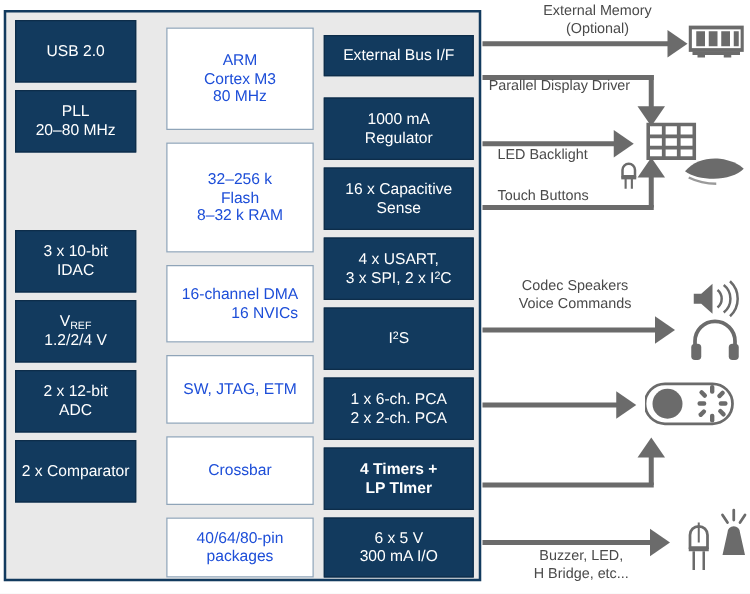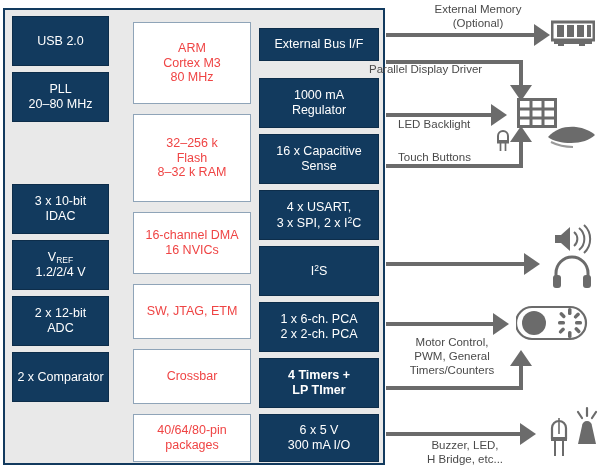--- a/index.html
+++ b/index.html
@@ -34,21 +34,21 @@
     line-height:1.18;
   }
   .blk-dark{
     background:#123a5e;
     color:#ffffff;
     border:1px solid #0d2d4a;
     font-size:12.5px;
   }
   .blk-light{
     background:#ffffff;
-    color:#ef4444;
+    color:#1d4ed8;
     border:1px solid #8fa4b8;
     font-size:12.5px;
   }
   .blk span{display:block;padding:0 3px;}
   sub{font-size:8.5px;vertical-align:-0.22em;}
   sup{font-size:8.5px;vertical-align:0.42em;}
 
   
   .ext-label{
     position:absolute;
@@ -125,21 +125,21 @@
           <span style="white-space:pre-line;">ARM
 Cortex M3
 80 MHz</span>
         </div>
       <div class="blk blk-light" style="top:98px;height:88px;">
           <span style="white-space:pre-line;">32–256 k
 Flash
 8–32 k RAM</span>
         </div>
       <div class="blk blk-light" style="top:196px;height:62px;">
-          <span style="white-space:pre-line;">16-channel DMA
+          <span style="white-space:pre-line;text-align:right;">16-channel DMA
 16 NVICs</span>
         </div>
       <div class="blk blk-light" style="top:268px;height:55px;">
           <span>SW, JTAG, ETM</span>
         </div>
       <div class="blk blk-light" style="top:333px;height:55px;">
           <span>Crossbar</span>
         </div>
       <div class="blk blk-light" style="top:398px;height:48px;">
           <span style="white-space:pre-line;">40/64/80-pin
@@ -191,21 +191,21 @@
     <rect x="26" y="5" width="7" height="12" fill="#6b6b6b"></rect>
     <rect x="36" y="5" width="4" height="12" fill="#6b6b6b"></rect>
     <rect x="3" y="21" width="38" height="3" fill="#6b6b6b"></rect>
     <rect x="7" y="24" width="6" height="2" fill="#6b6b6b"></rect>
     <rect x="28" y="24" width="6" height="2" fill="#6b6b6b"></rect>
   </svg>
 
   <div class="arrow-line-h" style="left:386px;top:60px;width:137px;"></div>
   <div class="arrow-line-v" style="left:519px;top:60px;height:27px;"></div>
   <div class="head-d" style="left:510px;top:85px;"></div>
-  <div class="ext-label" style="left:369px;top:62px;width:120px;text-align:left;">Parallel Display Driver</div>
+  <div class="ext-label" style="left:391px;top:62px;width:120px;text-align:left;">Parallel Display Driver</div>
 
   <div class="arrow-line-h" style="left:386px;top:113px;width:107px;"></div>
   <div class="head-r" style="left:491px;top:104px;"></div>
   <div class="ext-label" style="left:398px;top:117px;width:110px;text-align:left;">LED Backlight</div>
 
   <svg class="icon" style="left:517px;top:98px;" width="40" height="30" viewBox="0 0 40 30">
     <rect x="1.5" y="1.5" width="37" height="27" fill="none" stroke="#6b6b6b" stroke-width="3"></rect>
     <line x1="14" y1="2" x2="14" y2="28" stroke="#6b6b6b" stroke-width="3"></line>
     <line x1="26" y1="2" x2="26" y2="28" stroke="#6b6b6b" stroke-width="3"></line>
     <line x1="2" y1="11" x2="38" y2="11" stroke="#6b6b6b" stroke-width="3"></line>
@@ -222,41 +222,40 @@
   <div class="arrow-line-h" style="left:386px;top:164px;width:137px;"></div>
   <div class="arrow-line-v" style="left:519px;top:140px;height:26px;"></div>
   <div class="head-u" style="left:510px;top:126px;"></div>
   <div class="ext-label" style="left:398px;top:150px;width:110px;text-align:left;">Touch Buttons</div>
 
   <svg class="icon" style="left:545px;top:123px;" width="52" height="26" viewBox="0 0 52 26">
     <path d="M3 14 C10 6 20 3 31 4 C39 5 46 8 50 12 C45 17 36 20 26 20 C17 20 8 18 3 14 Z" fill="#6b6b6b"></path>
     <path d="M6 19 C12 22 20 24 28 24" fill="none" stroke="#9a9a9a" stroke-width="2"></path>
   </svg>
 
+  <div class="ext-label" style="left:395px;top:222px;width:130px;">Codec Speakers
+Voice Commands</div>
   <div class="arrow-line-h" style="left:386px;top:262px;width:140px;"></div>
   <div class="head-r" style="left:524px;top:253px;"></div>
 
   <svg class="icon" style="left:552px;top:224px;" width="42" height="30" viewBox="0 0 42 30">
     <path d="M3 11 h6 l9 -8 v24 l-9 -8 h-6 z" fill="#6b6b6b"></path>
     <path d="M22 8 a9 9 0 0 1 0 14" fill="none" stroke="#6b6b6b" stroke-width="2"></path>
     <path d="M27 4 a14 14 0 0 1 0 22" fill="none" stroke="#6b6b6b" stroke-width="2"></path>
     <path d="M32 1 a19 19 0 0 1 0 28" fill="none" stroke="#6b6b6b" stroke-width="2"></path>
   </svg>
 
   <svg class="icon" style="left:551px;top:255px;" width="42" height="34" viewBox="0 0 42 34">
     <path d="M5 24 V18 a16 16 0 0 1 32 0 v6" fill="none" stroke="#6b6b6b" stroke-width="3"></path>
     <rect x="2" y="20" width="8" height="13" rx="3" fill="#6b6b6b"></rect>
     <rect x="32" y="20" width="8" height="13" rx="3" fill="#6b6b6b"></rect>
   </svg>
 
   <div class="arrow-line-h" style="left:386px;top:322px;width:109px;"></div>
   <div class="head-r" style="left:493px;top:313px;"></div>
-  <div class="ext-label" style="left:392px;top:335px;width:120px;">Motor Control,
-PWM, General
-Timers/Counters</div>
   <div class="arrow-line-h" style="left:386px;top:386px;width:137px;"></div>
   <div class="arrow-line-v" style="left:519px;top:364px;height:24px;"></div>
   <div class="head-u" style="left:510px;top:350px;"></div>
 
   <svg class="icon" style="left:516px;top:305px;" width="72" height="36" viewBox="0 0 72 36">
     <path d="M16 2 h38 a16 16 0 0 1 0 32 h-38 a16 16 0 0 1 0 -32 z" fill="none" stroke="#6b6b6b" stroke-width="2.2"></path>
     <circle cx="18" cy="18" r="12" fill="#6b6b6b"></circle>
     <g fill="#6b6b6b">
       <rect x="52" y="3" width="3.5" height="7" rx="1.6"></rect>
       <rect x="52" y="26" width="3.5" height="7" rx="1.6"></rect>

